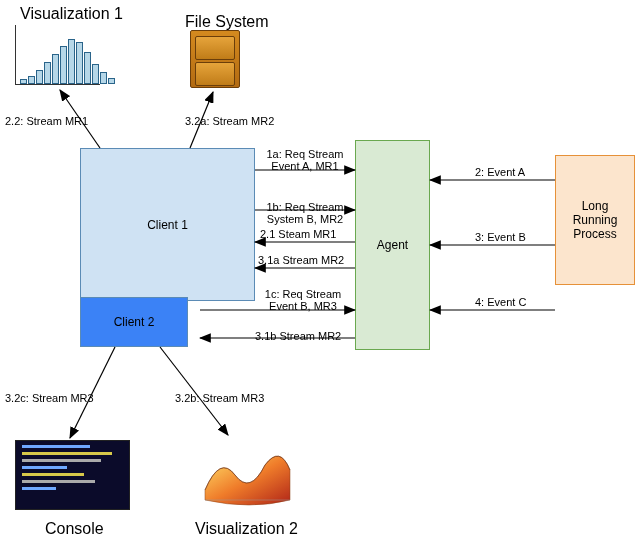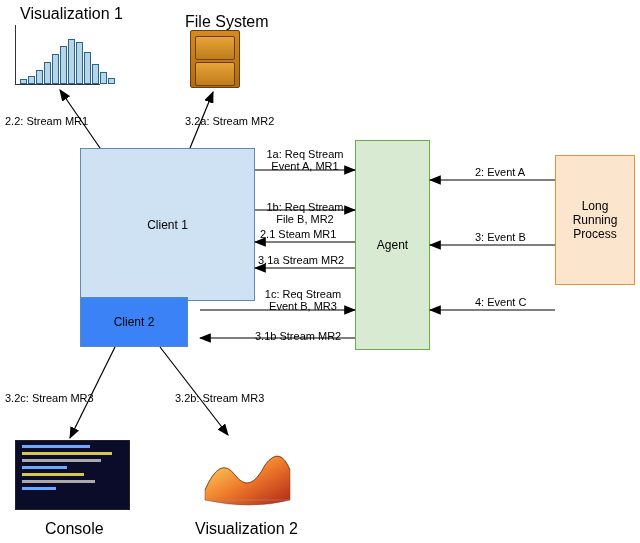--- a/index.html
+++ b/index.html
@@ -195,21 +195,21 @@
     <line x1="555" y1="310" x2="430" y2="310" stroke="#000" stroke-width="1.2" marker-end="url(#ah)"></line>
   </svg>
 
   <div class="label" style="left:5px; top:115px;">2.2: Stream MR1</div>
   <div class="label" style="left:185px; top:115px;">3.2a: Stream MR2</div>
 
   <div class="label two-line" style="left:260px; top:148px; width:90px;">
     <span>1a: Req Stream</span><br><span>Event A, MR1</span>
   </div>
   <div class="label two-line" style="left:260px; top:177px; width:90px;margin-top:24px;">
-    <span>1b: Req Stream</span><br><span>File B, MR2</span>
+    <span>1b: Req Stream</span><br><span>System B, MR2</span>
   </div>
   <div class="label" style="left:260px; top:228px;">2.1 Steam MR1</div>
   <div class="label" style="left:258px; top:254px;">3.1a Stream MR2</div>
 
   <div class="label two-line" style="left:258px; top:288px; width:90px;">
     <span>1c: Req Stream</span><br><span>Event B, MR3</span>
   </div>
   <div class="label" style="left:255px; top:330px;">3.1b Stream MR2</div>
 
   <div class="label" style="left:5px; top:392px;text-align:right;">3.2c: Stream MR3</div>

